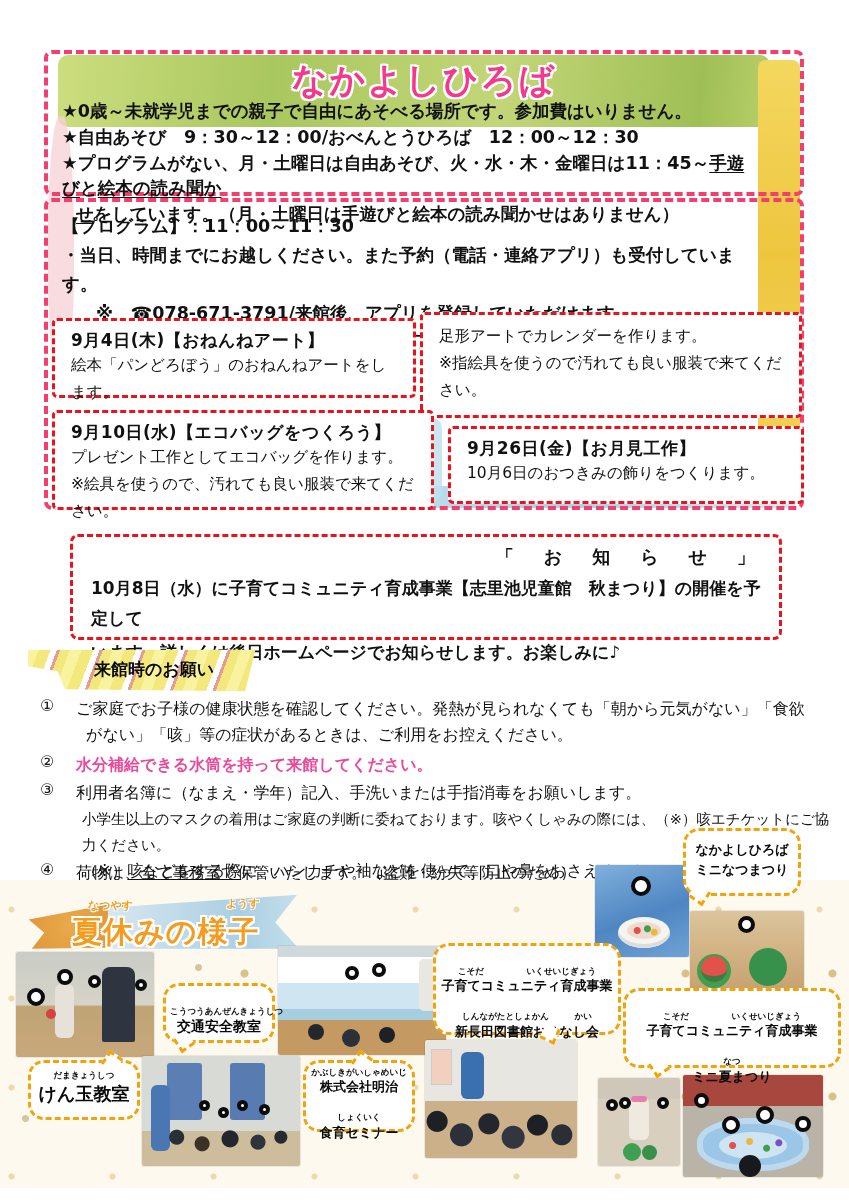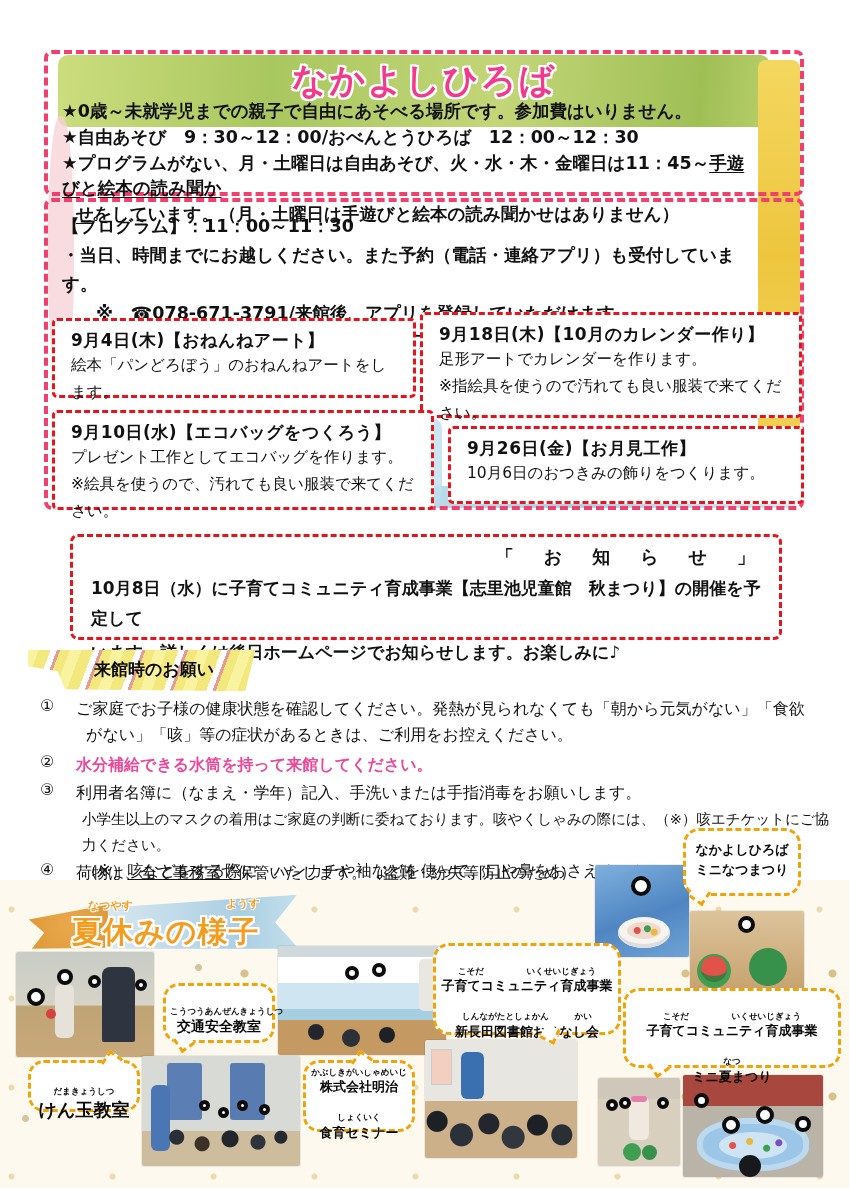--- a/index.html
+++ b/index.html
@@ -96,21 +96,21 @@
   .bubble .main{font-size:13px;line-height:1.55;}
   .bubble .furi{font-size:8.5px;font-weight:600;line-height:1.1;margin-top:16px;white-space:pre;}
   .tail,.tail-up{position:absolute;width:16px;height:16px;background:#fff;}
   .tail{border-right:3px dashed #f2a30a;border-bottom:3px dashed #f2a30a;transform:rotate(35deg);}
   .tail-up{border-left:3px dashed #f2a30a;border-top:3px dashed #f2a30a;transform:rotate(35deg);}
 
   #bub1{left:683px;top:828px;width:118px;height:68px;padding-top:9px;}
   #bub2{left:163px;top:983px;width:112px;height:60px;}
   #bub3{left:433px;top:943px;width:188px;height:92px;}
   #bub4{left:623px;top:988px;width:218px;height:80px;}
-  #bub5{left:28px;top:1060px;width:112px;height:52px;padding-top:24px;}
+  #bub5{left:28px;top:1060px;width:112px;height:60px;padding-top:8px;}
   #bub6{left:303px;top:1060px;width:112px;height:72px;}
 
   
   .photo{position:absolute;overflow:hidden;border-radius:2px;box-shadow:0 0 0 1px rgba(0,0,0,.07);}
   .photo i{position:absolute;display:block;}
   .face{position:absolute;background:#fff;border:4px solid #0c0c0c;border-radius:50%;}
 
   #phD{left:595px;top:865px;width:94px;height:92px;background:linear-gradient(160deg,#7fb0dd,#4f86c2 55%,#6fa3d6);}
   #phD .bowl{left:24%;top:56%;width:56%;height:34%;background:#f6f4ee;border-radius:50%;
     box-shadow:inset 0 -4px 0 #ddd;}
@@ -201,21 +201,20 @@
     <div>・当日、時間までにお越しください。また予約（電話・連絡アプリ）も受付しています。</div>
     <div class="nindent">※　☎078-671-3791/来館後、アプリを登録していただけます。</div>
     <div class="nindent">※　工作材料に限りがありますので、ご了承ください。</div>
   </div>
 
   <div class="event" id="ev0">
     <div><span class="ev-date">9月4日(木)</span><span class="ev-date">【おねんねアート】</span></div>
     <div class="ev-line">絵本「パンどろぼう」のおねんねアートをします。</div>
   </div>
   <div class="event" id="ev1">
-    <div><span class="ev-date">9月18日(木)</span><span class="ev-date">【10月のカレンダー作り】</span></div>
     <div class="ev-line">足形アートでカレンダーを作ります。</div>
     <div class="ev-line">※指絵具を使うので汚れても良い服装で来てください。</div>
   </div>
   <div class="event" id="ev2">
     <div><span class="ev-date">9月10日(水)</span><span class="ev-date">【エコバッグをつくろう】</span></div>
     <div class="ev-line">プレゼント工作としてエコバッグを作ります。</div>
     <div class="ev-line">※絵具を使うので、汚れても良い服装で来てください。</div>
   </div>
   <div class="event" id="ev3">
     <div><span class="ev-date">9月26日(金)</span><span class="ev-date">【お月見工作】</span></div>

